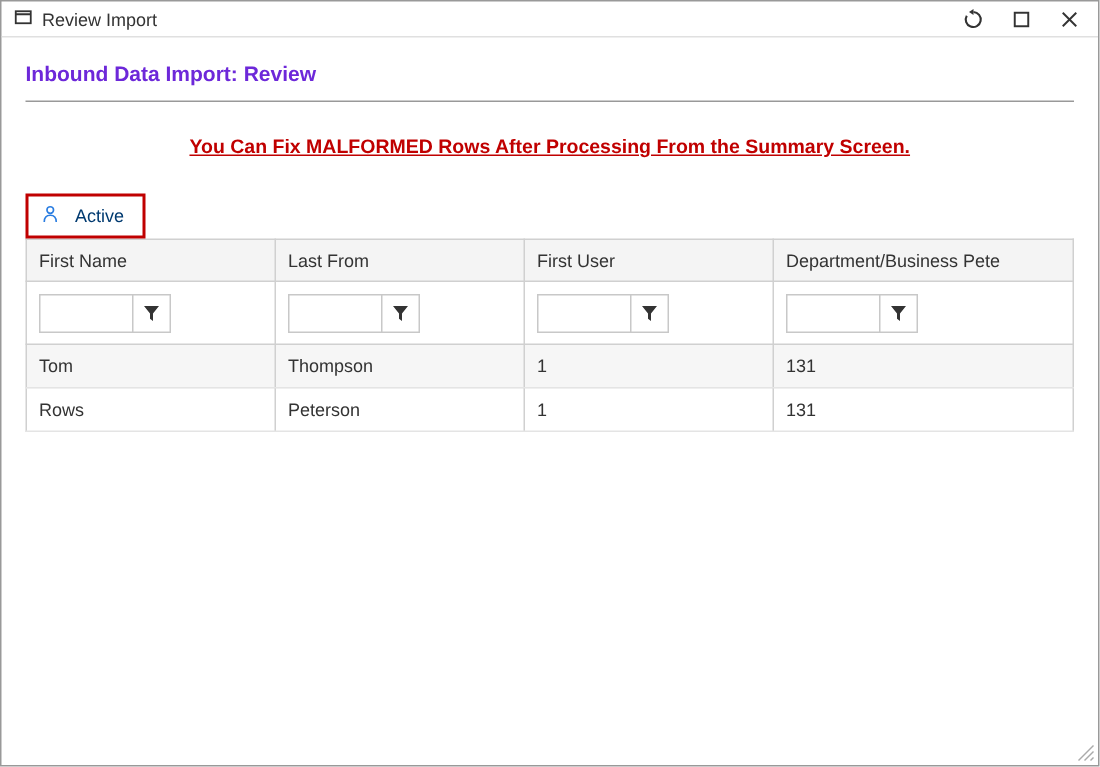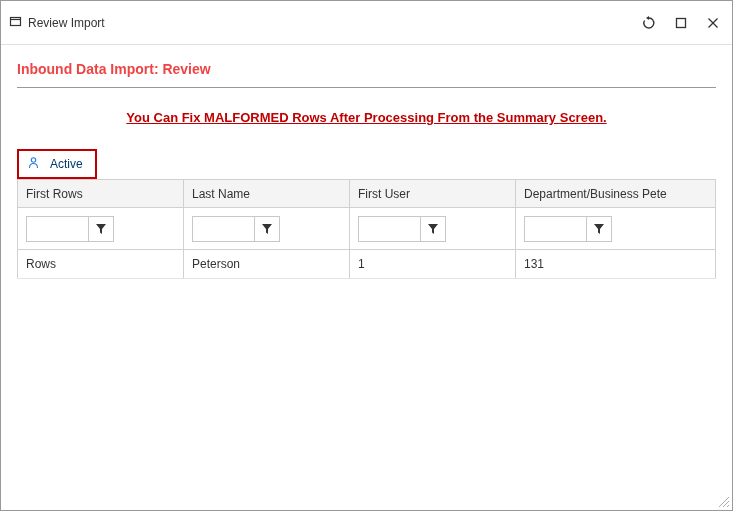--- a/index.html
+++ b/index.html
@@ -15,21 +15,21 @@
       height: 511px;
       border: 1px solid #999;
       position: relative;
     }
     .titlebar {
       display: flex;
       align-items: center;
       justify-content: space-between;
       padding: 4px 10px 4px 8px;
       border-bottom: 1px solid #e0e0e0;
-      height: 44px;
+      height: 24px;
     }
     .titlebar-left {
       display: flex;
       align-items: center;
       gap: 6px;
     }
     .titlebar-title {
       font-size: 12px;
       color: #333;
     }
@@ -46,21 +46,21 @@
       justify-content: center;
       width: 18px;
       height: 18px;
     }
     .content {
       padding: 16px 16px 10px 16px;
     }
     .page-title {
       font-size: 14px;
       font-weight: bold;
-      color: #ef4444;
+      color: #6d28d9;
       margin-bottom: 10px;
     }
     .hr {
       border: none;
       border-top: 1px solid #999;
       margin-bottom: 22px;
     }
     .warning {
       text-align: center;
       color: #c00000;
@@ -205,22 +205,22 @@
 
   <table class="data-table">
     <colgroup>
       <col class="col1">
         <col class="col2">
         <col class="col3">
         <col class="col4">
     </colgroup>
     <thead>
       <tr>
-        <th>First Rows</th>
-        <th>Last Name</th>
+        <th>First Name</th>
+        <th>Last From</th>
         <th>First User</th>
         <th>Department/Business Pete</th>
       </tr>
       <tr class="filter-row">
         <td>
           <span class="filter-group">
             <input class="filter-input" type="text" style="">
             <span class="filter-btn">
               <svg width="12" height="12" viewBox="0 0 12 12">
                   <path d="M1 1 L11 1 L7 6 L7 11 L5 9.5 L5 6 Z" fill="#333"></path>
@@ -254,20 +254,26 @@
             <span class="filter-btn">
               <svg width="12" height="12" viewBox="0 0 12 12">
                   <path d="M1 1 L11 1 L7 6 L7 11 L5 9.5 L5 6 Z" fill="#333"></path>
                 </svg>
             </span>
           </span>
         </td>
       </tr>
     </thead>
     <tbody>
+      <tr class="data-row alt">
+        <td>Tom</td>
+        <td>Thompson</td>
+        <td>1</td>
+        <td>131</td>
+      </tr>
       <tr class="data-row">
         <td>Rows</td>
         <td>Peterson</td>
         <td>1</td>
         <td>131</td>
       </tr>
     </tbody>
   </table>
 </div>
 

